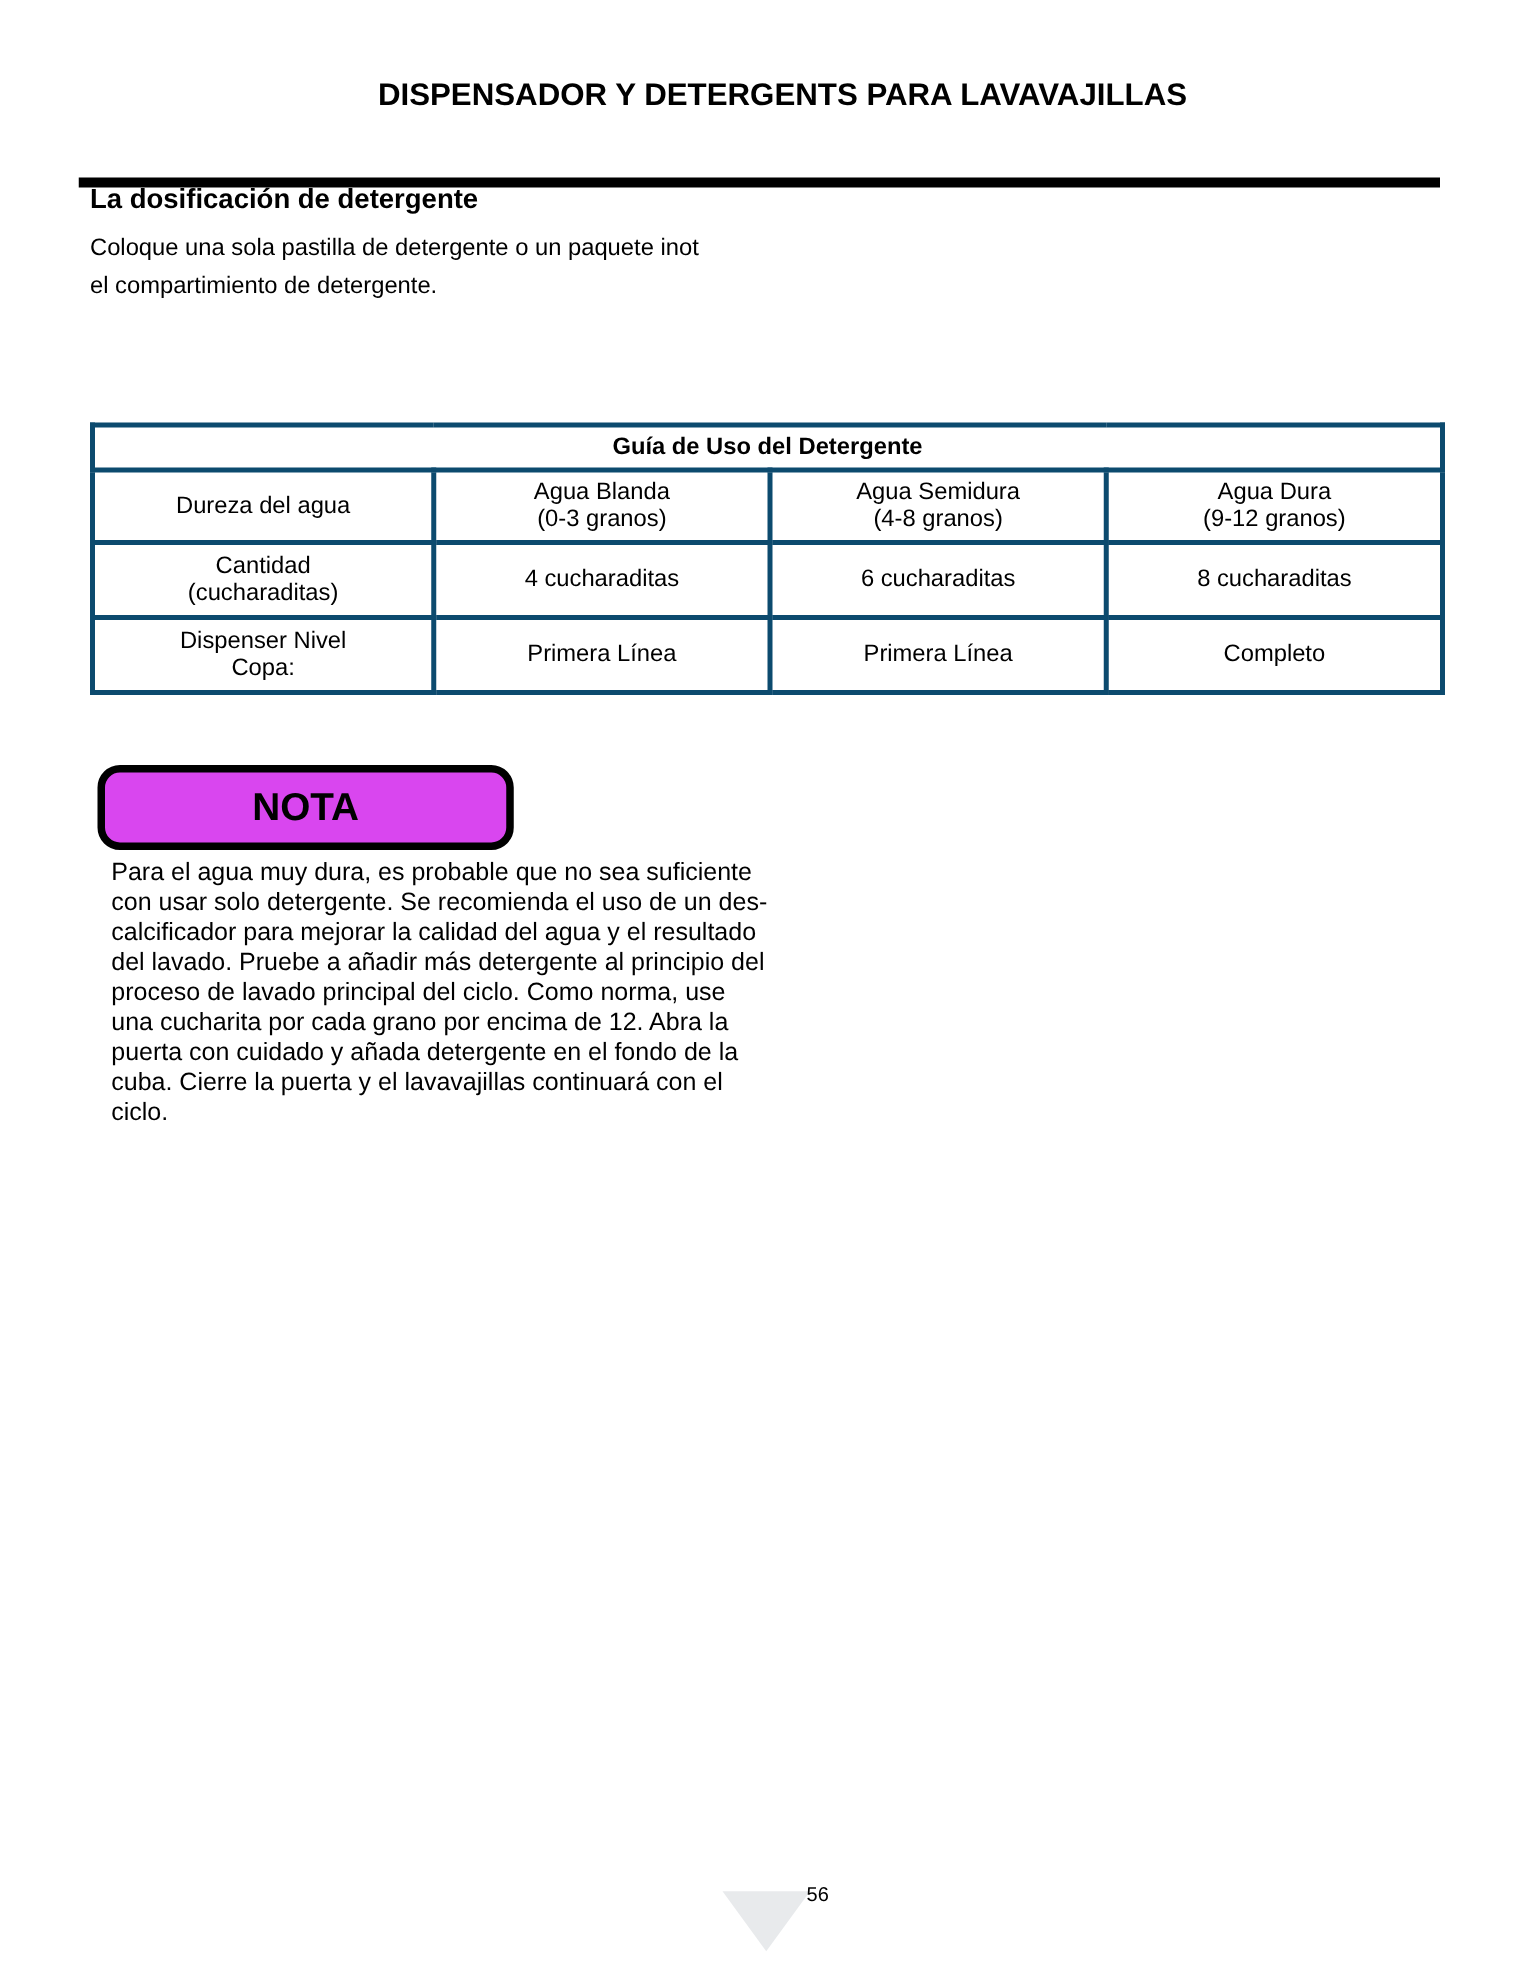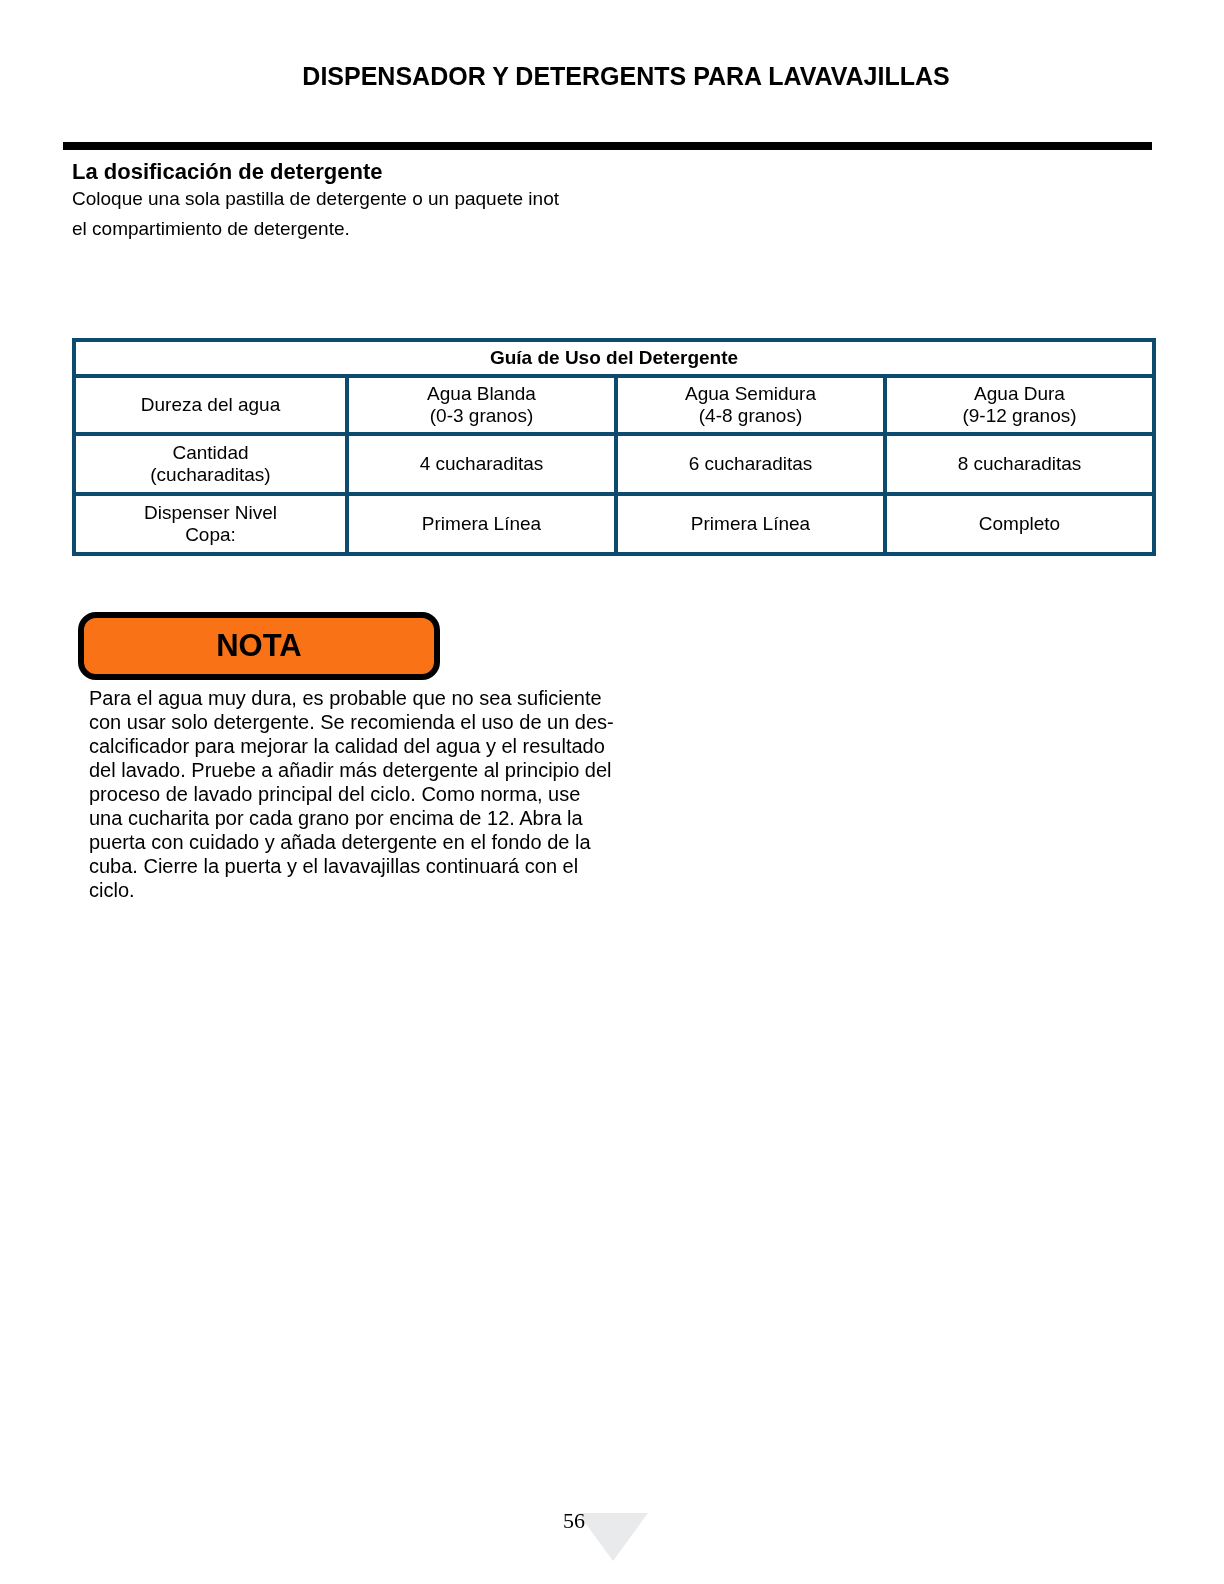--- a/index.html
+++ b/index.html
@@ -26,21 +26,21 @@
     padding-left: 14px;
   }
   .rule {
     position: absolute;
     left: 63px; top: 142px;
     width: 1089px; height: 8px;
     background: #000000;
   }
   .section-heading {
     position: absolute;
-    left: 72px; top: 159px;
+    left: 72px; top: 146px;
     font-size: 22px;
     font-weight: bold;
     margin: 0;
   }
   .intro {
     position: absolute;
     left: 72px; top: 184px;
     width: 640px;
     font-size: 19px;
     line-height: 30px;
@@ -65,23 +65,23 @@
     font-weight: bold;
     height: 28px;
   }
   .detergent-table tr.r1 td { height: 50px; }
   .detergent-table tr.r2 td { height: 52px; }
   .detergent-table tr.r3 td { height: 52px; }
 
   .note-box {
     position: absolute;
     left: 78px; top: 612px;
-    width: 362px; height: 68px;
+    width: 333px; height: 68px;
     box-sizing: border-box;
-    background: #f97316;
+    background: #d946ef;
     border: 6px solid #000000;
     border-radius: 18px;
     display: flex;
     align-items: center;
     justify-content: center;
   }
   .note-label {
     font-size: 31px;
     font-weight: bold;
   }
@@ -98,23 +98,22 @@
     left: 578px; top: 1513px;
     width: 0; height: 0;
     border-left: 35px solid transparent;
     border-right: 35px solid transparent;
     border-top: 48px solid #e8eaec;
   }
   .page-number {
     position: absolute;
     left: 563px; top: 1508px;
     width: 100px;
-    text-align: left;
-    font-size: 22px;
-    font-family: Liberation Serif, serif;
+    text-align: right;
+    font-size: 16px;
   }
 </style>
 </head>
 <body>
 
 <div class="page">
 
   <h1 class="doc-title">DISPENSADOR Y DETERGENTS PARA LAVAVAJILLAS</h1>
 
   <div class="rule"></div>

